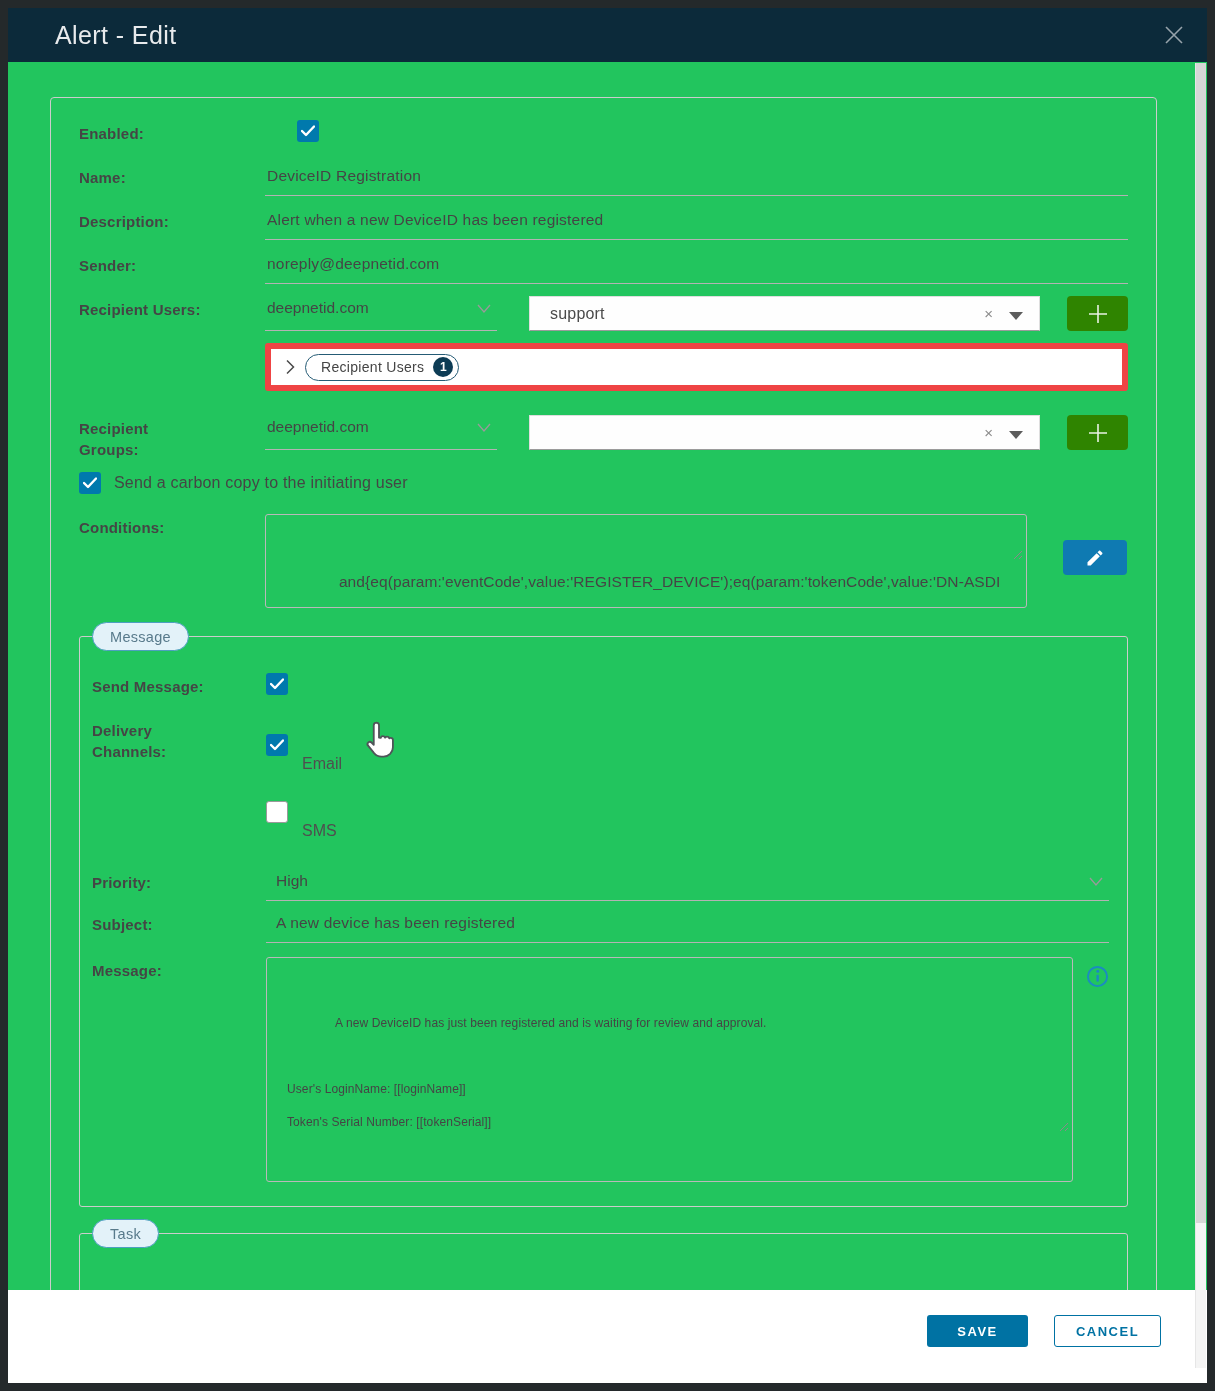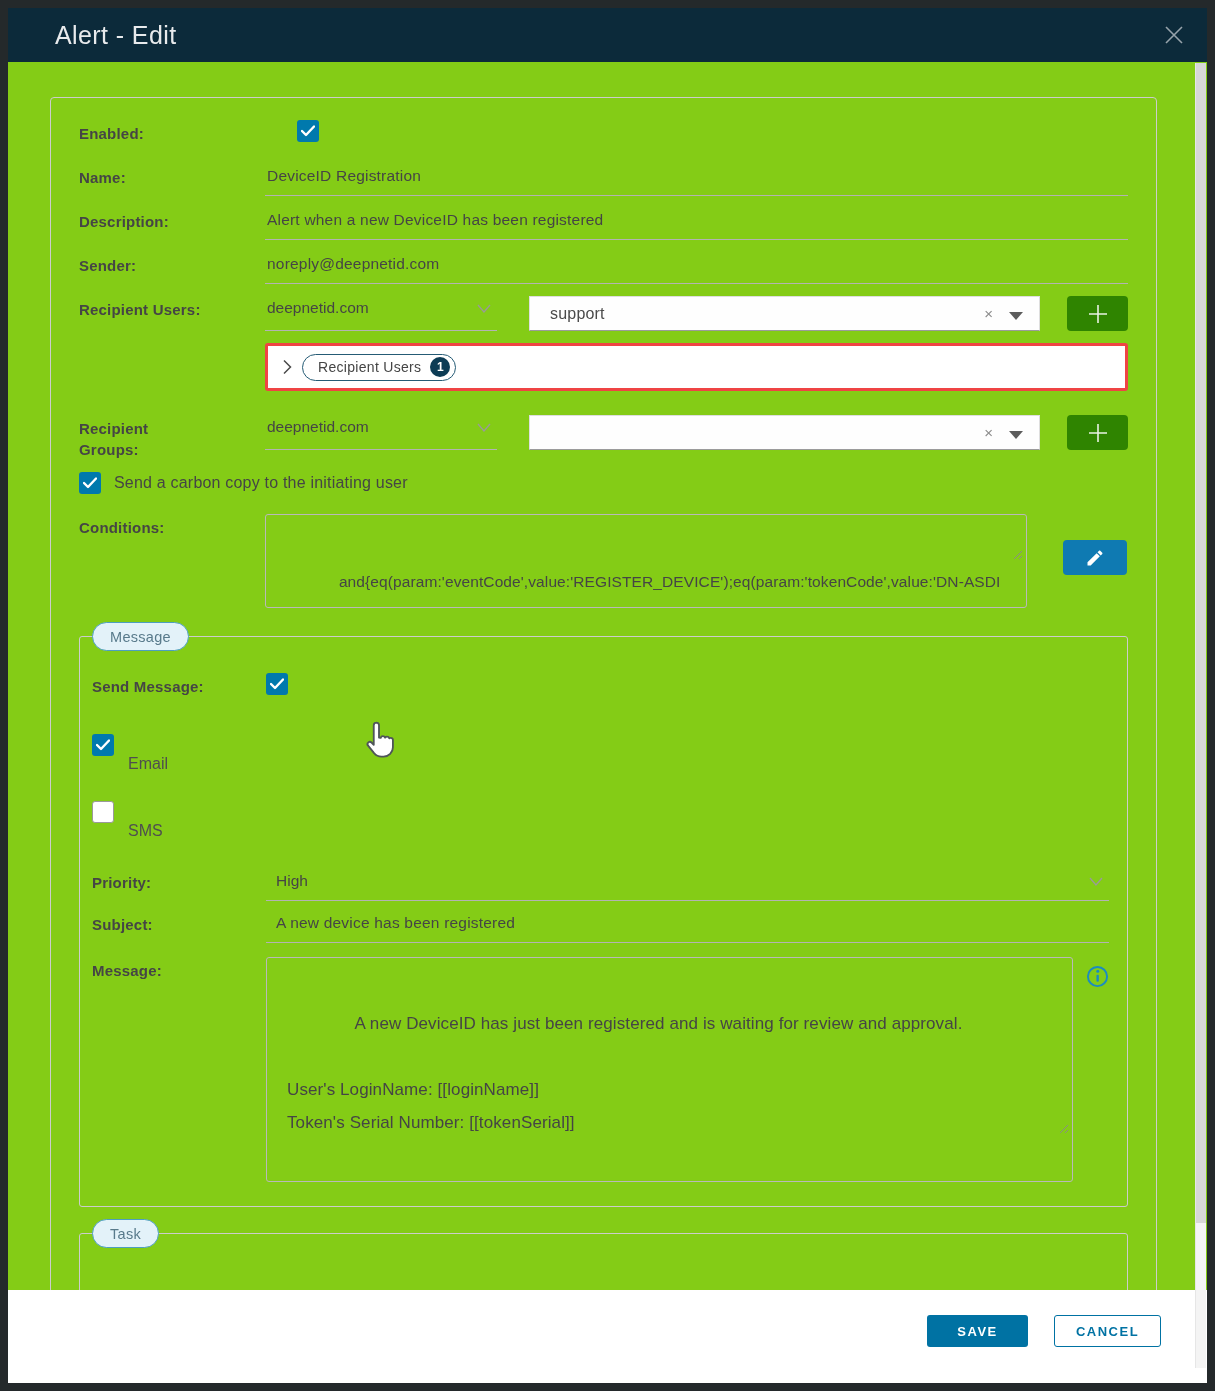--- a/index.html
+++ b/index.html
@@ -6,21 +6,21 @@
   html,body { width:1215px; height:1391px; }
   body {
     background:#24292b;
     font-family:"Liberation Sans","DejaVu Sans",sans-serif;
     color:#454545;
     overflow:hidden;
     position:relative;
   }
   .modal {
     position:absolute; left:8px; top:8px; width:1199px; height:1375px;
-    background:#84cc16;
+    background:#22c55e;
     display:flex; flex-direction:column;
   }
   
   .modal-header {
     height:54px; background:#0c2a3a; flex:none;
     display:flex; align-items:center;
     padding:0 20px 0 47px;
   }
   .modal-title {
     color:#e8eaec; font-size:25px; font-weight:400; letter-spacing:.4px;
@@ -84,21 +84,21 @@
     border-top:8px solid #5c5c5c;
   }
   .plus-btn {
     width:61px; height:35px; margin-left:27px; flex:none; border:none;
     background:#2f8400; border-radius:4px; cursor:pointer;
     display:flex; align-items:center; justify-content:center;
   }
 
   
   .expander {
-    flex:1; height:48px; border:3px solid #ef4444; border-radius:3px;
+    flex:1; height:48px; border:6px solid #ef4444; border-radius:3px;
     background:#ffffff; display:flex; align-items:center; padding:0 12px;
   }
   .expander .chev { margin:0 10px 0 2px; cursor:pointer; display:flex; }
   .exp-pill {
     display:flex; align-items:center; height:27px; cursor:pointer;
     border:1px solid #255b75; border-radius:14px; padding:0 5px 0 15px;
     background:#fff;
   }
   .exp-pill .pill-label { font-size:14px; color:#454545; letter-spacing:.3px; }
   .exp-pill .badge {
@@ -143,21 +143,21 @@
 
   .select-line {
     display:flex; align-items:flex-start; border-bottom:1px solid #b3b3b3;
     padding:2px 6px 9px 10px; cursor:pointer;
   }
   .select-line .val { flex:1; font-size:15.5px; color:#454545; line-height:20px; }
   .select-line svg { margin-top:6px; }
 
   .msg-box {
     width:812px; height:225px; border:1px solid #b9b9b9; border-radius:3px;
-    padding:16px 14px 6px 20px; font-size:17px; color:#454545;
+    padding:16px 14px 6px 20px; font-size:12px; color:#454545;
     line-height:33px; overflow:hidden; position:relative;
     letter-spacing:.1px; white-space:pre-wrap;
   }
   .info-icon { margin:8px 0 0 13px; cursor:pointer; flex:none; }
 
   
   .modal-footer {
     height:93px; flex:none; display:flex; align-items:flex-start;
     justify-content:flex-end; padding:25px 46px 0 0; gap:26px;
     background:#fff;
@@ -336,20 +336,21 @@
           <div class="fcontent">
             <div class="cb checked">
               <svg width="14" height="12" viewBox="0 0 14 12">
                   <path d="M1 6 L5 10 L13 1.5" stroke="#fff" stroke-width="2.4" fill="none" stroke-linecap="round" stroke-linejoin="round"></path>
                 </svg>
             </div>
           </div>
         </div>
 
         <div class="form-row mb18">
+          <div class="flabel"><span class="narrow">Delivery Channels:</span></div>
           <div class="fcontent">
             <div class="check-opt">
               <div class="cb checked">
                 <svg width="14" height="12" viewBox="0 0 14 12">
                     <path d="M1 6 L5 10 L13 1.5" stroke="#fff" stroke-width="2.4" fill="none" stroke-linecap="round" stroke-linejoin="round"></path>
                   </svg>
               </div>
               <span class="opt-label">Email</span>
             </div>
             <div class="check-opt">

